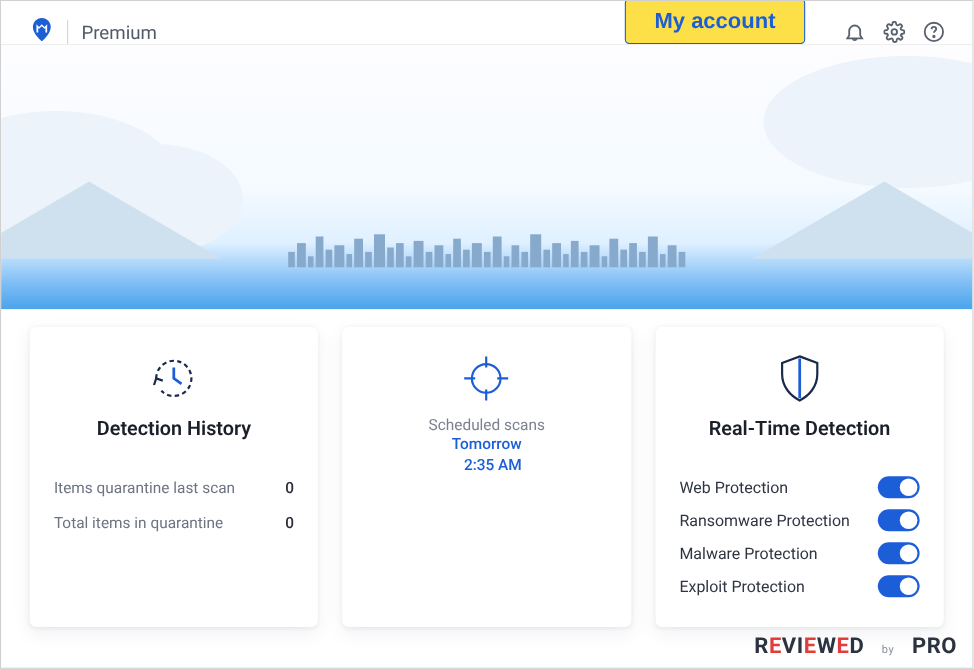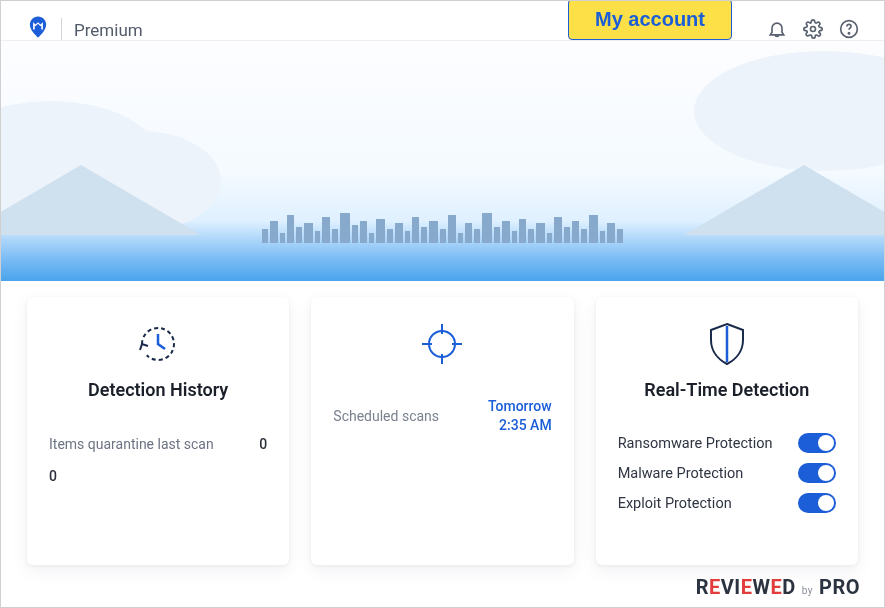--- a/index.html
+++ b/index.html
@@ -134,22 +134,23 @@
   .kv-row {
     display:flex; justify-content:space-between;
     font-size:14px; color:#6c7382;
     padding: 8px 0;
   }
   .kv-row .val { color:#2a2f3a; font-weight:500; }
   
   .sched-row {
     display:flex; justify-content:space-between; align-items:center;
     font-size:14px; color:#7a818e;
-    margin-top: 18px;
+    margin-top: 0;
     margin-bottom: 18px;
+    flex-direction: column;
   }
   .sched-val { color:#1b5ed7; text-align:right; font-weight:500; line-height:1.35;}
   .scan-btn {
     background:#1b5ed7; color:#fff; border:none;
     font-size:18px; font-weight:500;
     padding: 13px 0; border-radius:4px;
     cursor:pointer;
     margin-top:auto;
   }
   
@@ -161,30 +162,30 @@
   .toggle {
     width:38px; height:20px; border-radius:999px;
     background:#1b5ed7; position:relative; cursor:pointer;
   }
   .toggle::after{
     content:""; position:absolute; right:2px; top:2px;
     width:16px; height:16px; border-radius:50%; background:#fff;
   }
   
   .watermark {
-    position:absolute; right:24px; bottom:8px;
+    position:absolute; right:14px; bottom:8px;
     font-size:20px; font-weight:700; letter-spacing:.5px;
     color:#2b3340;
     display:flex; align-items:baseline; gap:4px;
     z-index:20;
     text-align:center;
   }
   .watermark .rv { color:#2b3340; }
   .watermark .rv .ee { color:#e23c3c; }
-  .watermark .by { font-size:10px; font-weight:400; color:#8a8f99; margin:0 2px;}
+  .watermark .by { font-size:10px; font-weight:400; color:#8a8f99; margin:0 12px;}
   .watermark .pro { color:#2b3340; }
 </style>
 </head>
 <body>
 
 <div class="app-window">
 
   <div class="header">
     <svg class="logo-m" viewBox="0 0 32 32">
       <path fill="#1b5ed7" d="M16 3c6 0 10 5 10 10 0 8-10 16-10 16S6 21 6 13C6 8 10 3 16 3z"></path>
@@ -277,20 +278,21 @@
           <path d="M6 30l2-6 6 2"></path>
           <path d="M24 14v10l7 5" stroke="#1b5ed7" stroke-width="2.5"></path>
         </svg>
       </div>
       <div class="card-title">Detection History</div>
       <div class="kv-row">
         <span>Items quarantine last scan</span>
         <span class="val">0</span>
       </div>
       <div class="kv-row">
+        <span>Total items in quarantine</span>
         <span class="val">0</span>
       </div>
     </div>
 
     <div class="card">
       <div class="card-icon">
         <svg width="48" height="48" viewBox="0 0 48 48" fill="none" stroke="#1b5ed7" stroke-width="2">
           <circle cx="24" cy="24" r="13"></circle>
           <line x1="24" y1="4" x2="24" y2="14"></line>
           <line x1="24" y1="34" x2="24" y2="44"></line>
@@ -309,20 +311,24 @@
 
     <div class="card">
       <div class="card-icon">
         <svg width="44" height="48" viewBox="0 0 44 48" fill="none" stroke="#1a2a4a" stroke-width="2">
           <path d="M22 4l16 6v10c0 12-8 20-16 24C14 40 6 32 6 20V10l16-6z"></path>
           <line x1="22" y1="6" x2="22" y2="42" stroke="#1b5ed7" stroke-width="2.5"></line>
         </svg>
       </div>
       <div class="card-title">Real-Time Detection</div>
       <div class="rtp-row">
+        <span>Web Protection</span>
+        <div class="toggle"></div>
+      </div>
+      <div class="rtp-row">
         <span>Ransomware Protection</span>
         <div class="toggle"></div>
       </div>
       <div class="rtp-row">
         <span>Malware Protection</span>
         <div class="toggle"></div>
       </div>
       <div class="rtp-row">
         <span>Exploit Protection</span>
         <div class="toggle"></div>

